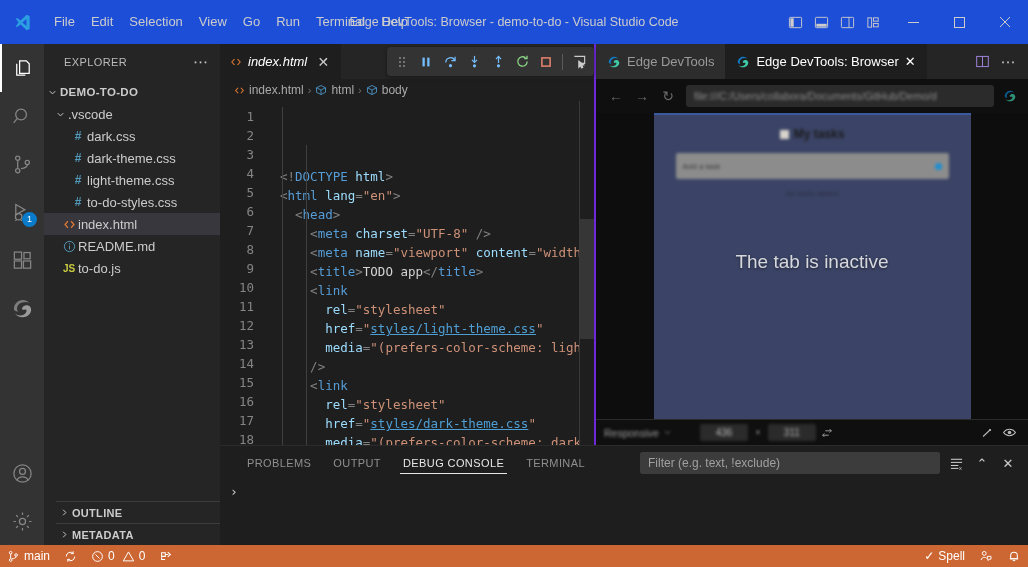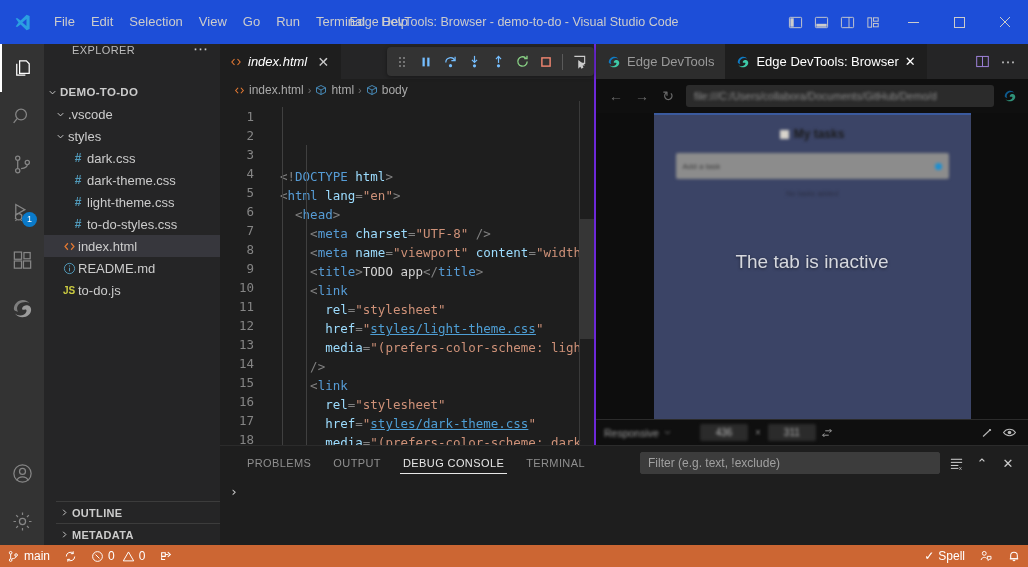--- a/index.html
+++ b/index.html
@@ -54,21 +54,21 @@
     border-radius: 8px; padding: 0 3px; font-family: "Liberation Sans", sans-serif;
   }
   .act-spacer { flex: 1; }
 
   
   .sidebar {
     width: 176px; background: #252526; flex: none; display: flex; flex-direction: column;
     color: #cccccc; min-height: 0;
   }
   .sidebar-head {
-    height: 35px; display: flex; padding: 0 8px 0 28px; flex: none;
+    height: 35px; display: flex; align-items: center; padding: 0 8px 0 20px; flex: none;
   }
   .sidebar-title { font-size: 11px; letter-spacing: .4px; color: #bbbbbb; font-weight: 400; }
   .sidebar-more { margin-left: auto; color: #cccccc; font-size: 15px; line-height: 10px; padding: 0 4px; }
   .tree { flex: 1; overflow: hidden; padding-top: 2px; }
   .row {
     height: 22px; display: flex; align-items: center; font-size: 13px; color: #cccccc;
     white-space: nowrap; padding-right: 4px;
   }
   .row.selected { background: #37373d; }
   .twisty { width: 16px; display: flex; align-items: center; justify-content: center; color: #cccccc; flex: none; }
@@ -399,28 +399,20 @@
 
         <div class="row indent-1">
           <span class="twisty">
             <svg width="11" height="11" viewBox="0 0 16 16" fill="none" stroke="currentColor" stroke-width="1.4">
                 <path d="M4 6l4 4 4-4"></path>
               </svg>
           </span>
           <span class="rname">.vscode</span>
         </div>
 
-        <div class="row indent-1">
-          <span class="twisty">
-            <svg width="11" height="11" viewBox="0 0 16 16" fill="none" stroke="currentColor" stroke-width="1.4">
-                <path d="M4 6l4 4 4-4"></path>
-              </svg>
-          </span>
-          <span class="rname">styles</span>
-        </div>
 
         <div class="row indent-3">
           <span class="ficon" style="color:#519aba;font-weight:bold;">#</span>
           <span class="rname">dark.css</span>
         </div>
         <div class="row indent-3">
           <span class="ficon" style="color:#519aba;font-weight:bold;">#</span>
           <span class="rname">dark-theme.css</span>
         </div>
         <div class="row indent-3">

